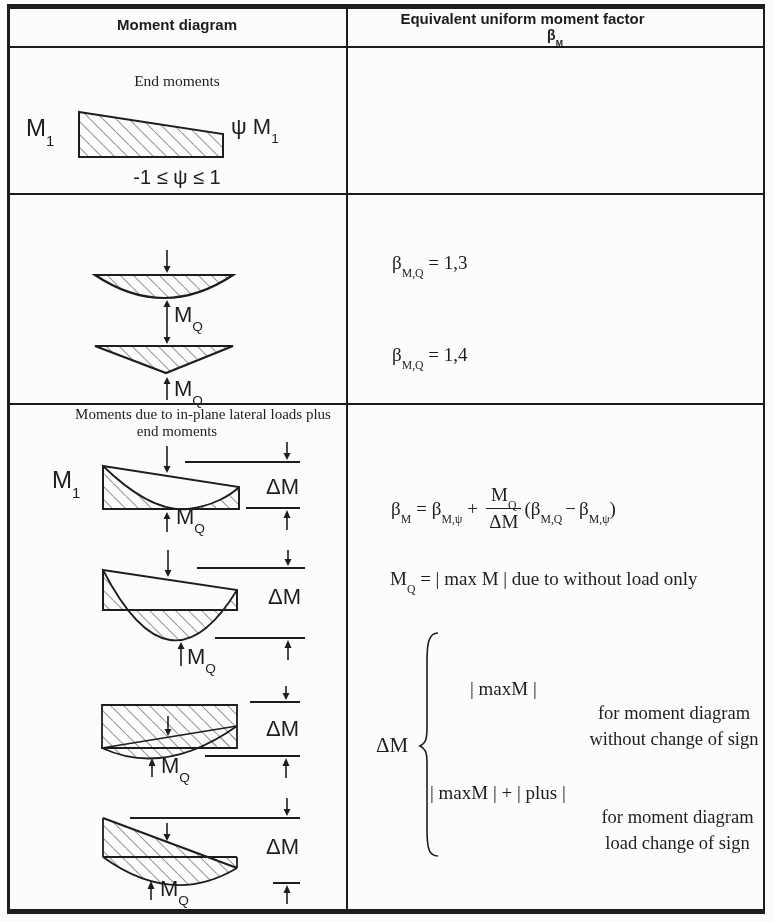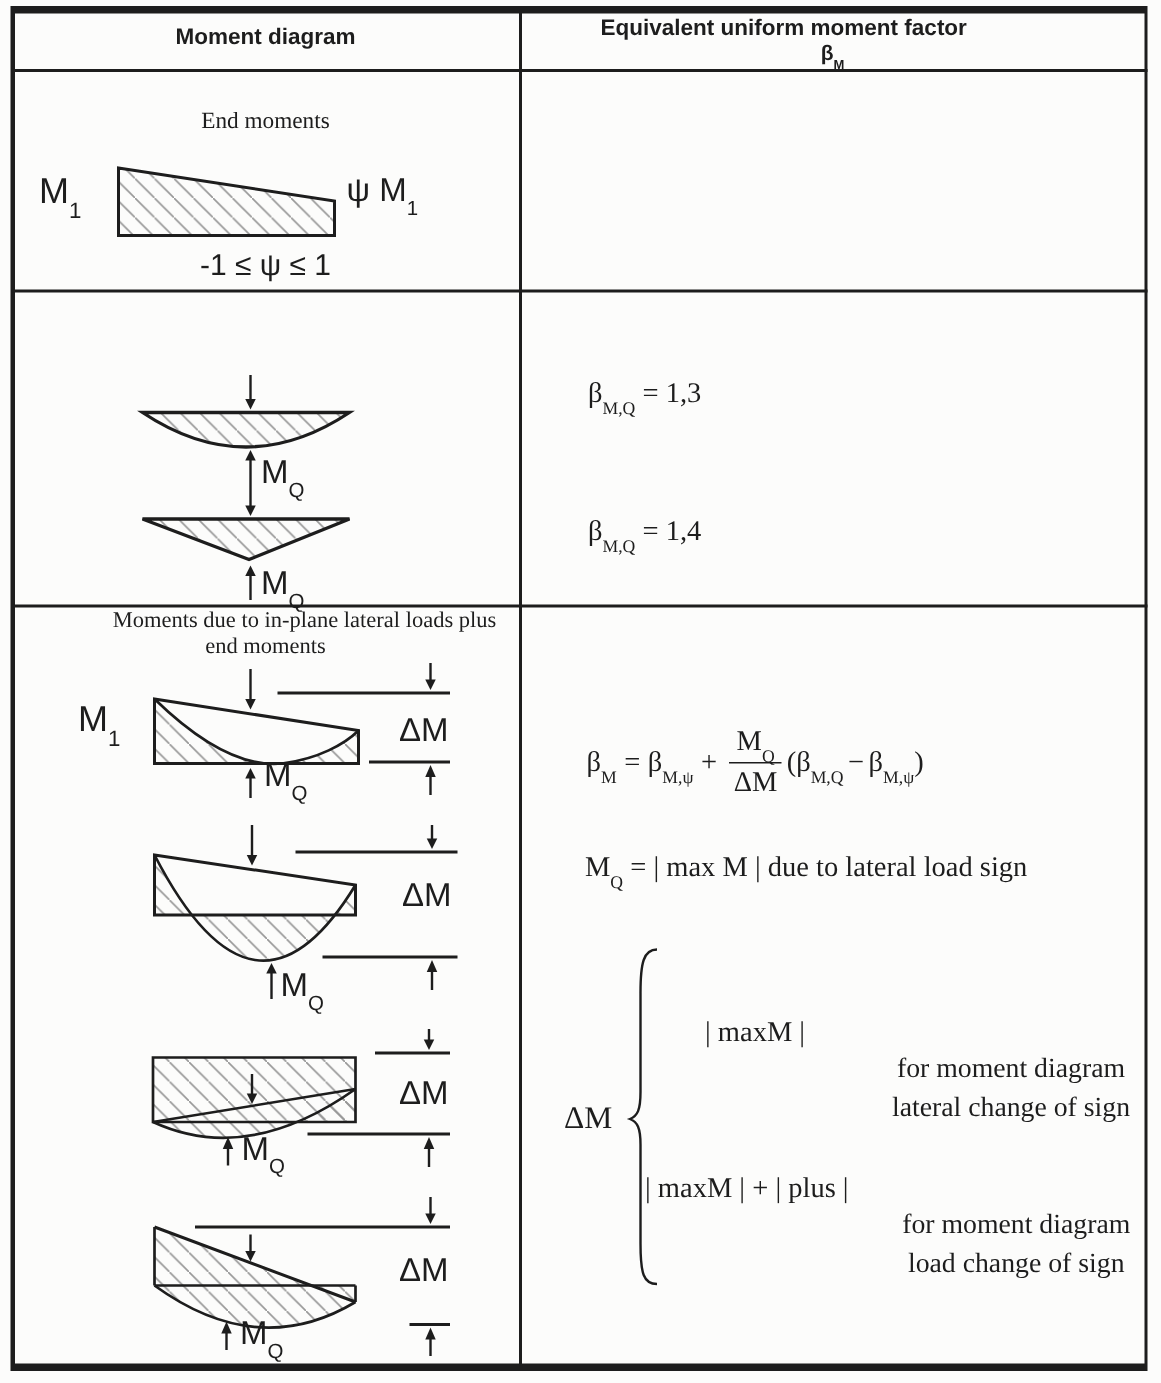--- a/index.html
+++ b/index.html
@@ -261,31 +261,31 @@
       <span class="num"><span>M</span><sub>Q</sub></span>
       <span class="den">ΔM</span>
     </span>
     <span>(</span>
     <span><span>β</span><sub>M,Q</sub></span>
     <span class="op" style="margin:0 3px;">−</span>
     <span><span>β</span><sub>M,ψ</sub></span>
     <span>)</span>
   </div>
 
-  <div class="abs formula" style="left:390px;top:568px;"><span>M</span><sub>Q</sub> <span>= | max M | due to lateral load sign</span></div>
+  <div class="abs formula" style="left:390px;top:568px;"><span>M</span><sub>Q</sub> <span>= | max M | due to without load only</span></div>
 
   <svg class="abs" style="left:419px;top:630px;" width="24" height="228">
     <path d="M19,3 C10,3 8,12 8,32 L8,98 C8,110 6,114 1,116 C6,118 8,122 8,133 L8,199 C8,219 10,226 19,226" fill="none" stroke="#1d1d1d" stroke-width="1.6"></path>
   </svg>
   <div class="abs formula" style="left:376px;top:733px;font-size:21px;">ΔM</div>
 
   <div class="abs formula" style="left:470px;top:678px;">| maxM |</div>
   <div class="abs condblock ctr" style="left:578px;top:664px;width:192px;">
     <div>for moment diagram</div>
-    <div>lateral change of sign</div>
+    <div>without change of sign</div>
   </div>
 
   <div class="abs formula" style="left:430px;top:782px;">| maxM | + | plus |</div>
   <div class="abs condblock ctr" style="left:585px;top:768px;width:185px;">
     <div>for moment diagram</div>
     <div>load change of sign</div>
   </div>
 
 </div>
 

